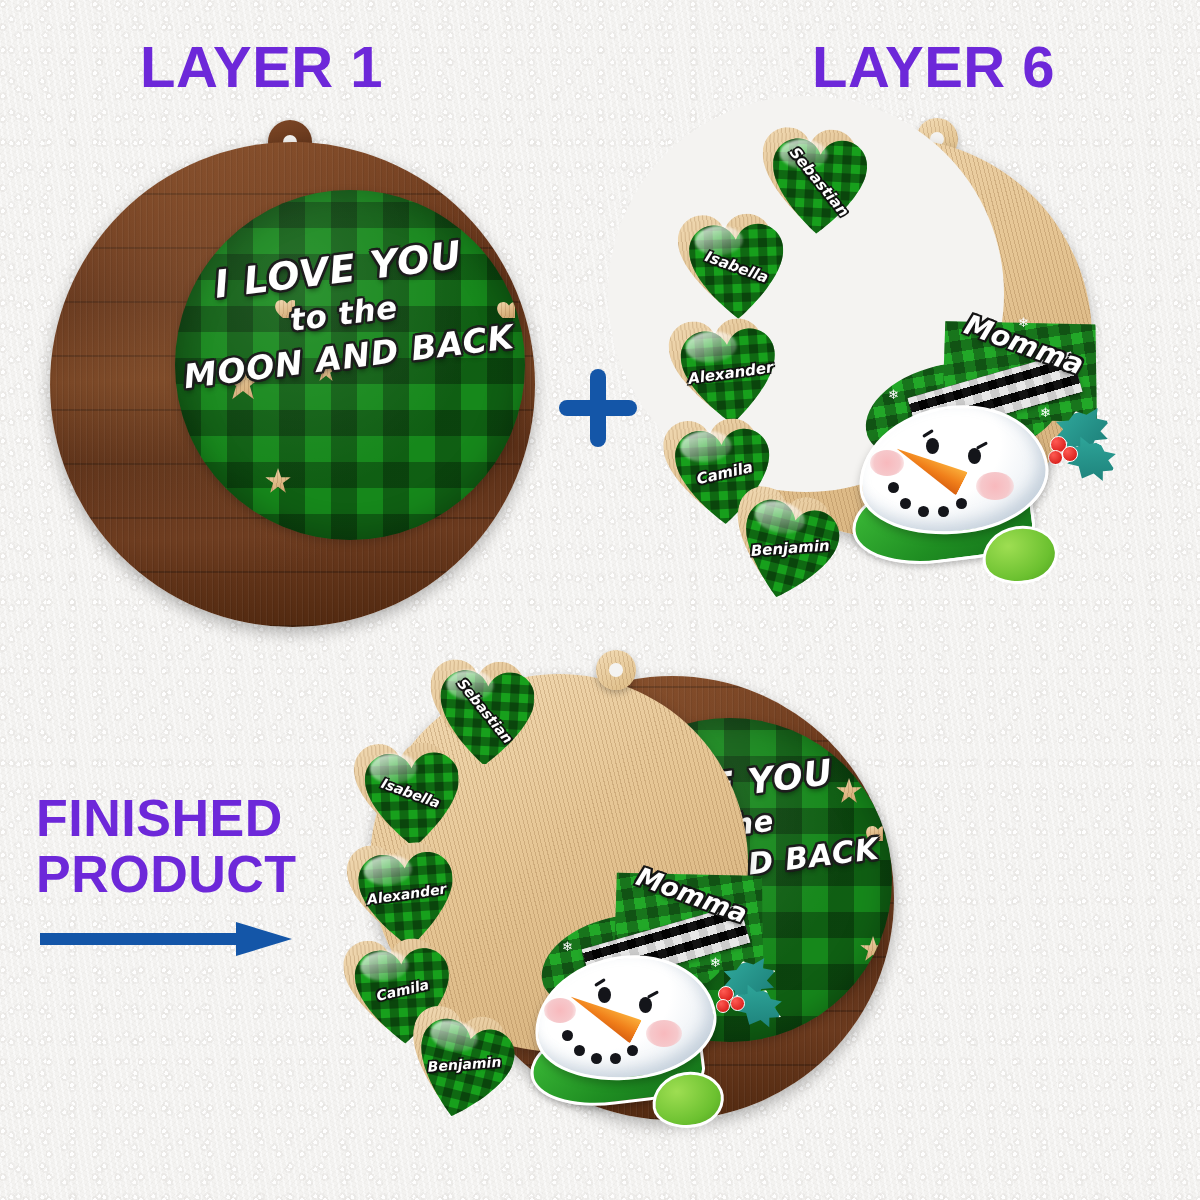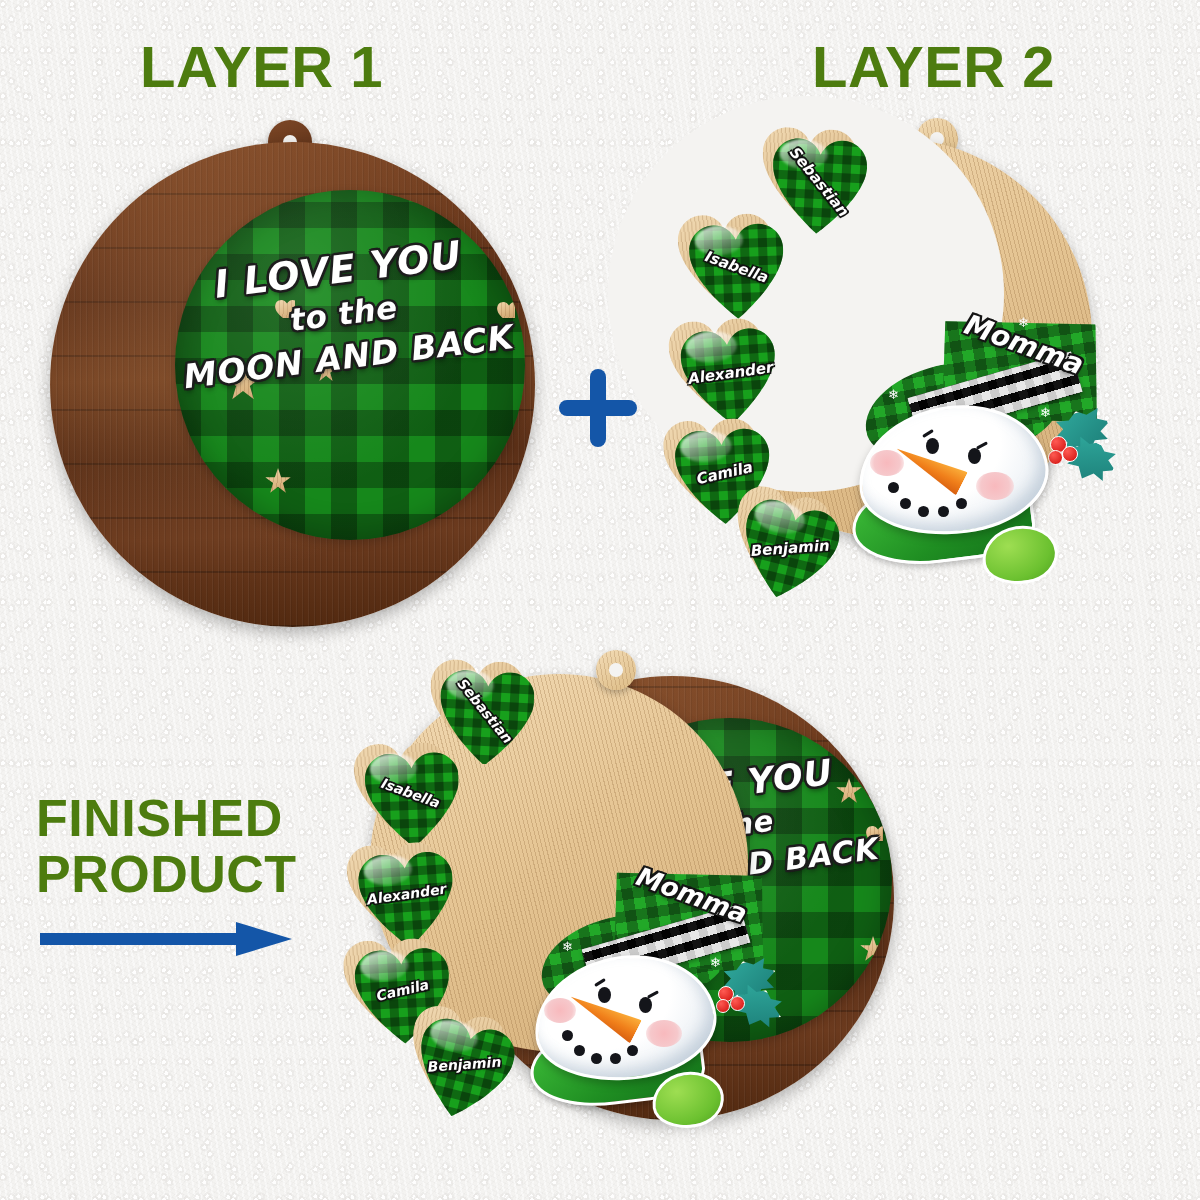--- a/index.html
+++ b/index.html
@@ -18,21 +18,21 @@
       radial-gradient(circle at 68% 31%, rgba(255,255,255,.9) 0 2px, rgba(228,226,223,.4) 2px 4px, transparent 4px),
       radial-gradient(circle at 84% 78%, rgba(255,255,255,.9) 0 2px, rgba(226,224,221,.4) 2px 4px, transparent 4px),
       repeating-linear-gradient(27deg, rgba(0,0,0,.016) 0 1px, transparent 1px 4px),
       repeating-linear-gradient(-51deg, rgba(0,0,0,.014) 0 1px, transparent 1px 5px),
       repeating-linear-gradient(81deg, rgba(255,255,255,.5) 0 2px, transparent 2px 6px),
       #f4f3f1;
     background-size:23px 23px,31px 31px,27px 27px,35px 35px,auto,auto,auto,auto;
   }
   .lbl{
     position:absolute;
-    color:#4d7c0f;
+    color:#6d28d9;
     font-weight:bold;
     letter-spacing:.5px;
     line-height:1.0;
     white-space:pre-line;
   }
   #layer1-label{left:140px;top:38px;font-size:58px;}
   #layer2-label{left:812px;top:38px;font-size:58px;}
   #finished-label{left:36px;top:790px;font-size:52px;line-height:1.08;}
   #finished-arrow{position:absolute;left:40px;top:922px;width:252px;height:34px;}
 
@@ -237,21 +237,21 @@
     font-family:"DejaVu Sans",sans-serif;font-weight:bold;font-style:italic;
     text-shadow:-2px -2px 0 #141414,2px -2px 0 #141414,-2px 2px 0 #141414,2px 2px 0 #141414,0 3px 4px rgba(0,0,0,.45);
   }
 </style>
 </head>
 <body>
 
 <div id="bg"></div>
 
 <div class="lbl" id="layer1-label">LAYER 1</div>
-<div class="lbl" id="layer2-label">LAYER 2</div>
+<div class="lbl" id="layer2-label">LAYER 6</div>
 <div class="lbl" id="finished-label">FINISHED
 PRODUCT</div>
 
 <svg id="finished-arrow" viewBox="0 0 252 34">
   <path d="M0,11 L196,11 L196,0 L252,17 L196,34 L196,23 L0,23 Z" fill="#1456a8"></path>
 </svg>
 
 <svg id="plus-sign" viewBox="0 0 84 84">
   <rect x="34" y="3" width="16" height="78" rx="8" fill="#1456a8"></rect>
   <rect x="3" y="34" width="78" height="16" rx="8" fill="#1456a8"></rect>

